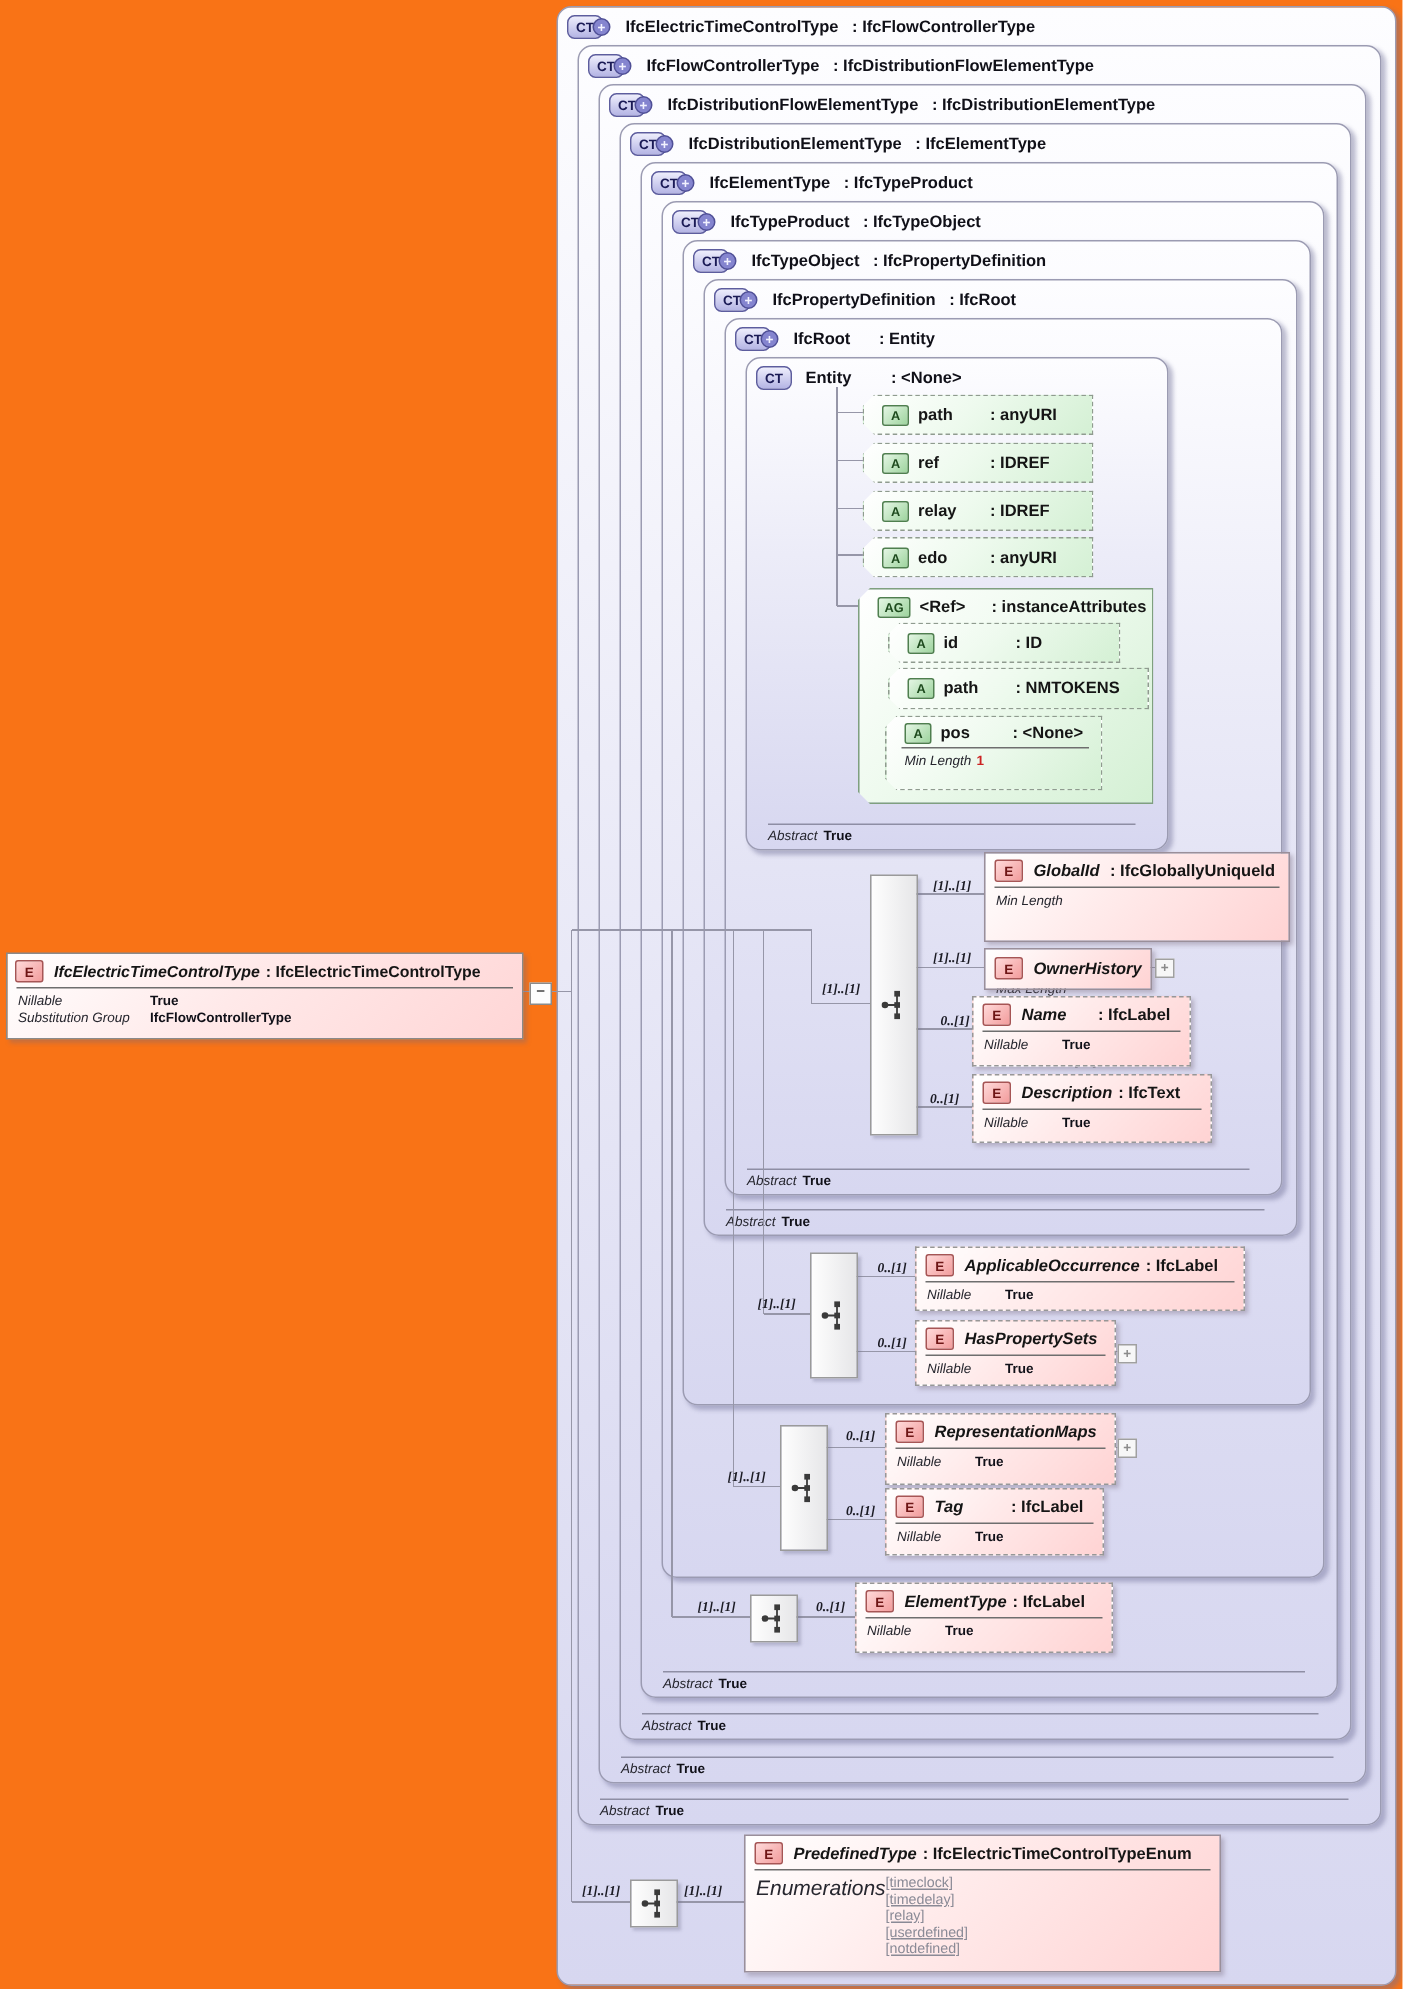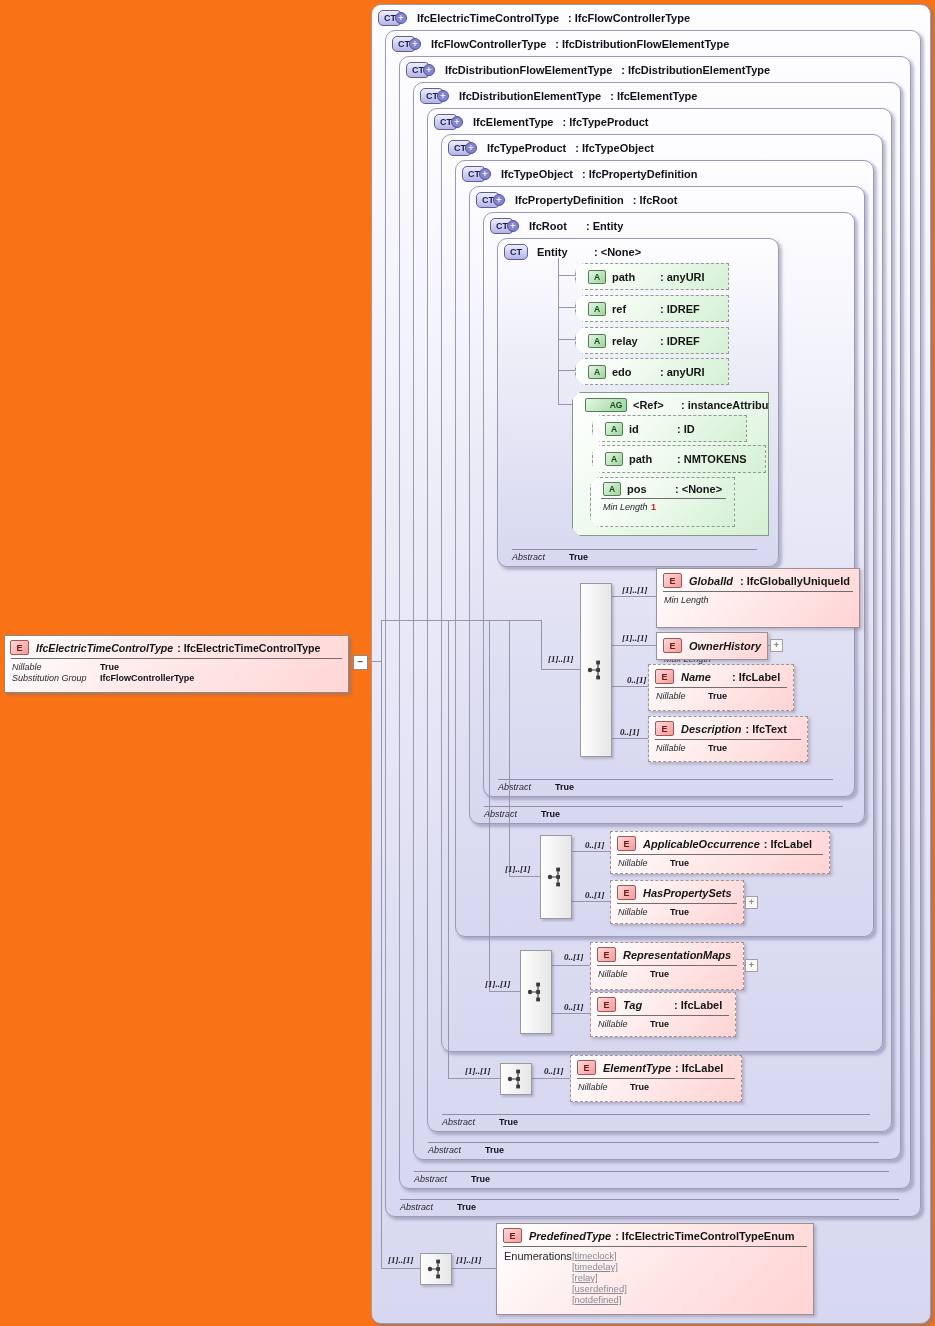--- a/index.html
+++ b/index.html
@@ -18,21 +18,21 @@
   .hbase{font-weight:bold;font-size:11px;color:#101018;}
   .ctbadge{position:relative;display:inline-flex;align-items:center;justify-content:center;
         width:22px;height:14px;border:1px solid #5d5d9e;border-radius:5px;
         background:linear-gradient(to bottom,#eeeefc,#b4b4e4);
         font-weight:bold;font-size:9px;color:#1a1a55;}
   .ctbadge.plus{margin-right:6px;}
   .ctplus{position:absolute;right:-6px;top:1px;width:10px;height:10px;border:1px solid #4f4f96;
         border-radius:50%;background:#8585cf;color:#f2f2ff;font:bold 9px/10px "Liberation Sans",sans-serif;
         text-align:center;}
   .foot{position:absolute;left:14px;right:21px;bottom:4px;border-top:1px solid #8e8ea4;
-        padding-top:2px;display:flex;gap:24px;font-size:9px;}
+        padding-top:2px;display:flex;gap:4px;font-size:9px;}
   .foot .ab{font-style:italic;color:#26262e;}
   .foot .tv{font-weight:bold;color:#101018;}
 
   
   .ebox{position:absolute;border:1px solid #9a8f9a;
         background:linear-gradient(135deg,#ffffff 0%,#ffeaea 45%,#ffd3d3 100%);
         box-shadow:2px 2px 3px rgba(120,105,125,.4);z-index:9;}
   .ebox.dashed{border:1px dashed #979797;}
   .ebox-h{display:flex;align-items:center;gap:7px;padding:4px 6px 2px 6px;white-space:nowrap;}
   .ename{font-weight:bold;font-size:11px;color:#151515;min-width:48px;display:inline-block;font-style:italic;}
@@ -54,21 +54,21 @@
         background:linear-gradient(135deg,#ffffff 0%,#eefaee 45%,#d4f0d4 100%);
         clip-path:polygon(8px 0,100% 0,100% 100%,8px 100%,0 calc(100% - 8px),0 8px);
         display:flex;align-items:center;gap:6px;padding-left:12px;white-space:nowrap;z-index:9;}
   .abox.solidb{border:1px solid #7fa07f;display:block;padding-left:0;}
   .aname{font-weight:bold;font-size:11px;color:#151515;min-width:42px;display:inline-block;}
   .atype{font-weight:bold;font-size:11px;color:#151515;}
   .badge-a{display:inline-flex;align-items:center;justify-content:center;flex:0 0 auto;
         width:16px;height:12px;border:1px solid #4f7f4f;border-radius:2px;
         background:linear-gradient(135deg,#e4f6e4,#9ed49e);
         font:bold 8.5px "Liberation Sans",sans-serif;color:#1d4a1d;}
-  .badge-a.wide{width:20px;padding-left:20px;}
+  .badge-a.wide{width:20px;}
   .ag-h{display:flex;align-items:center;gap:6px;padding:5px 6px 2px 12px;white-space:nowrap;}
   .asep{border-top:1px solid #6e6e6e;margin:1px 8px 0 10px;}
   .arow{display:flex;padding:3px 8px 0 12px;line-height:10px;}
   .arow .lab{font-style:italic;font-size:9px;color:#26262e;min-width:48px;}
   .arow .val{font-weight:bold;font-size:9px;}
   .arow .val.red{color:#cc2222;}
 
   
   .seq{position:absolute;border:1px solid #9a9a9a;
         background:linear-gradient(to right,#fefefe,#e6e6e8);
@@ -492,21 +492,21 @@
     </div>
 
     <div class="ebox" style="left:496px;top:1223px;width:316px;height:90px;">
       <div class="ebox-h">
         <span class="badge-e">E</span>
         <span class="ename long">PredefinedType</span>
         <span class="etype" style="margin-left:-3px;">: IfcElectricTimeControlTypeEnum</span>
       </div>
       <div class="esep"></div>
       <div class="erows" style="display:flex;gap:0;">
-        <span class="lab" style="font-size:11px;color:#26262e;min-width:64px;">Enumerations</span>
+        <span class="lab" style="font-style:italic;font-size:14px;color:#26262e;min-width:64px;">Enumerations</span>
         <div style="font-size:9.5px;line-height:11px;color:#8a8a96;text-decoration:underline;">
           <div>[timeclock]</div>
           <div>[timedelay]</div>
           <div>[relay]</div>
           <div>[userdefined]</div>
           <div>[notdefined]</div>
         </div>
       </div>
     </div>
 

